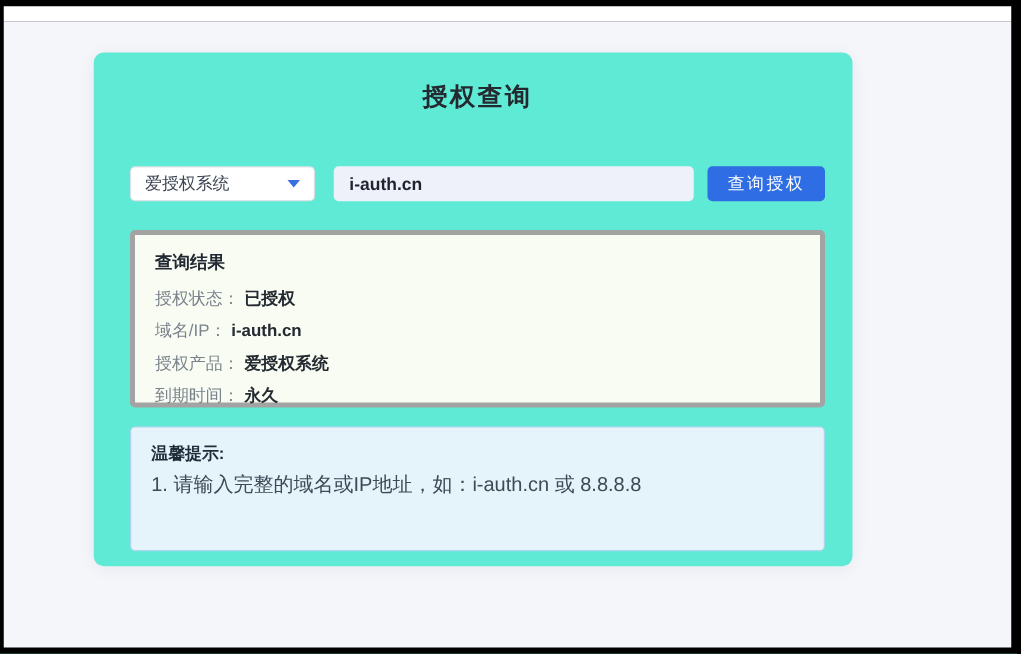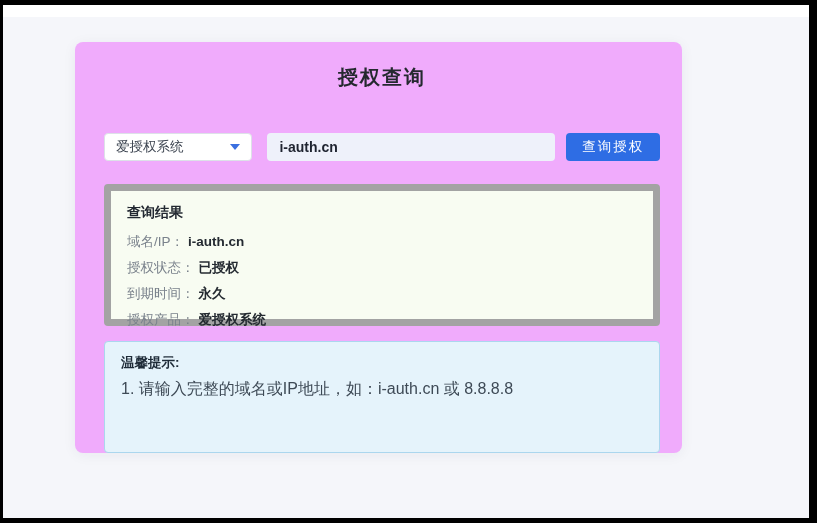--- a/index.html
+++ b/index.html
@@ -13,21 +13,21 @@
   .browser-band {
     position: absolute; top: 5px; left: 3px; width: 806px; height: 12px;
     background: #ffffff;
   }
   .page-bg {
     position: absolute; top: 17px; left: 3px; width: 806px; height: 501px;
     background: #f5f6fa;
   }
   .card {
     position: absolute; left: 75px; top: 42px; width: 607px; height: 411px;
-    background: #f0abfc; border-radius: 8px;
+    background: #5eead4; border-radius: 8px;
     box-shadow: 0 2px 14px rgba(30,40,70,0.06);
     padding: 20px 22px 0 29px;
   }
   .page-title {
     text-align: center; font-size: 20px; font-weight: 700;
     color: #24292f; letter-spacing: 2px; margin-top: 2px;
   }
   .controls {
     display: flex; align-items: stretch; height: 28px; margin-top: 42px;
   }
@@ -51,31 +51,31 @@
     padding: 0 12px; outline: none;
   }
   .query-btn {
     width: 94px; height: 28px; margin-left: 11px;
     background: #2e6de4; color: #ffffff; border: none; border-radius: 4px;
     font-family: "Liberation Sans", "DejaVu Sans", sans-serif;
     font-size: 13.5px; letter-spacing: 2px; cursor: pointer; text-align: center;
   }
   .result-box {
     margin-top: 23px; height: 142px;
-    background: #f8fcf2; border: 7px solid #a3a3a3; border-radius: 4px;
+    background: #f8fcf2; border: 4px solid #a3a3a3; border-radius: 4px;
     padding: 13px 16px;
   }
   .result-heading {
     font-size: 14px; font-weight: 700; color: #222831; margin-bottom: 7px;
   }
   .result-row { line-height: 26px; font-size: 13.5px; }
   .result-label { color: #7a828c; }
   .result-value { color: #242a31; font-weight: 700; margin-left: 4px; }
   .tips-box {
-    margin-top: 15px; height: 112px;
+    margin-top: 15px; height: 100px;
     background: #e5f3fb; border: 1px solid #abd6ee; border-radius: 4px;
     padding: 12px 16px;
   }
   .tips-heading {
     font-size: 13.5px; font-weight: 700; color: #1e2b38; margin-bottom: 5px;
   }
   .tip-item { font-size: 16px; color: #3e4a56; line-height: 23.5px; }
 </style>
 </head>
 <body>
@@ -92,30 +92,30 @@
       <span class="select-value">爱授权系统</span>
       <span class="caret-down"></span>
     </div>
     <input class="domain-input" type="text" value="i-auth.cn" style="">
     <button class="query-btn">查询授权</button>
   </div>
 
   <div class="result-box">
     <div class="result-heading">查询结果</div>
     <div class="result-row">
+      <span class="result-label">授权状态：</span><span class="result-value">已授权</span>
+    </div>
+    <div class="result-row">
       <span class="result-label">域名/IP：</span><span class="result-value">i-auth.cn</span>
     </div>
     <div class="result-row">
-      <span class="result-label">授权状态：</span><span class="result-value">已授权</span>
+      <span class="result-label">授权产品：</span><span class="result-value">爱授权系统</span>
     </div>
     <div class="result-row">
       <span class="result-label">到期时间：</span><span class="result-value">永久</span>
-    </div>
-    <div class="result-row">
-      <span class="result-label">授权产品：</span><span class="result-value">爱授权系统</span>
     </div>
   </div>
 
   <div class="tips-box">
     <div class="tips-heading">温馨提示:</div>
     <div class="tip-item">1. 请输入完整的域名或IP地址，如：i-auth.cn 或 8.8.8.8</div>
   </div>
 
 </div>
 

